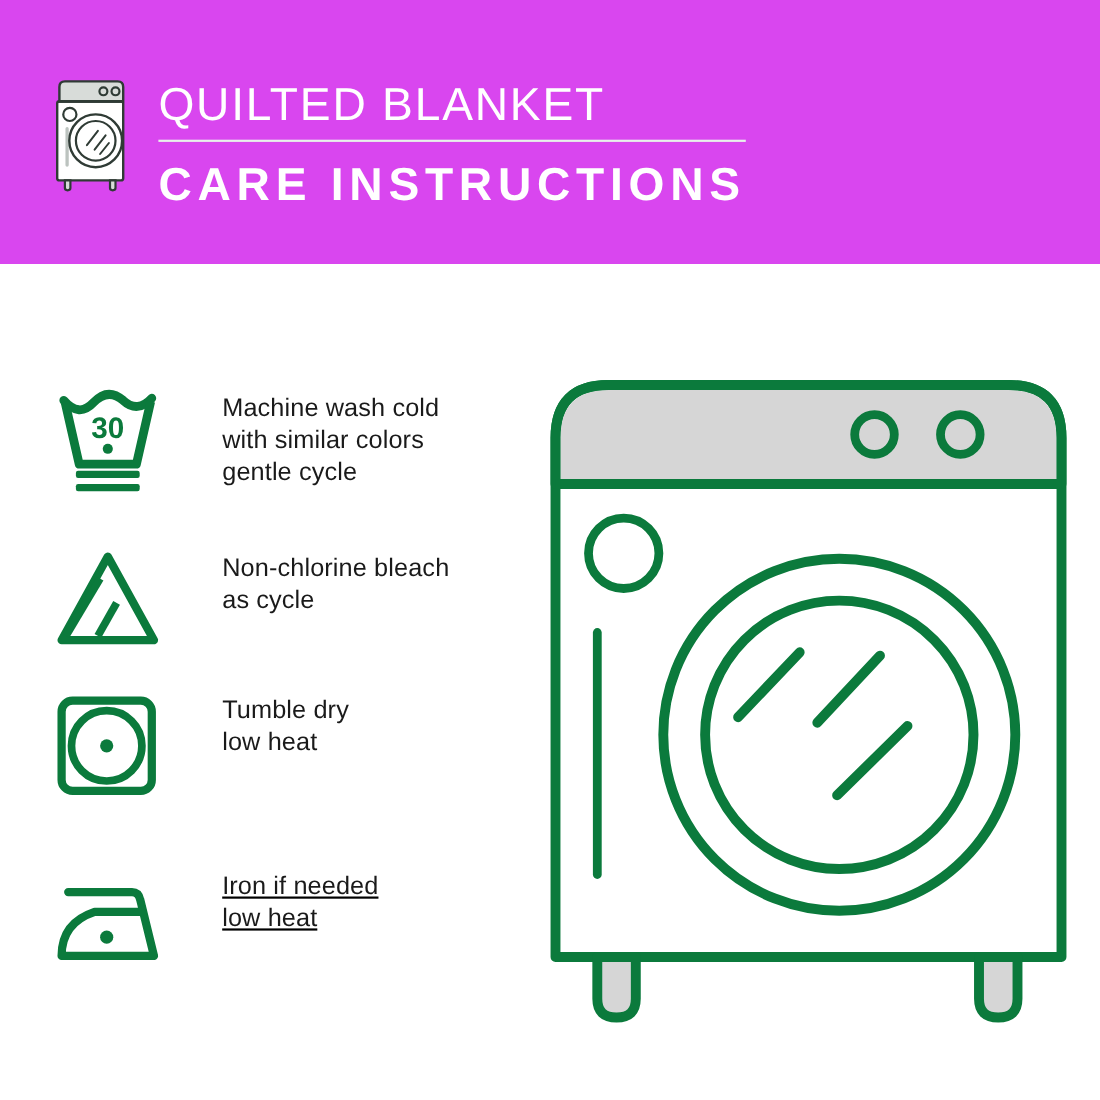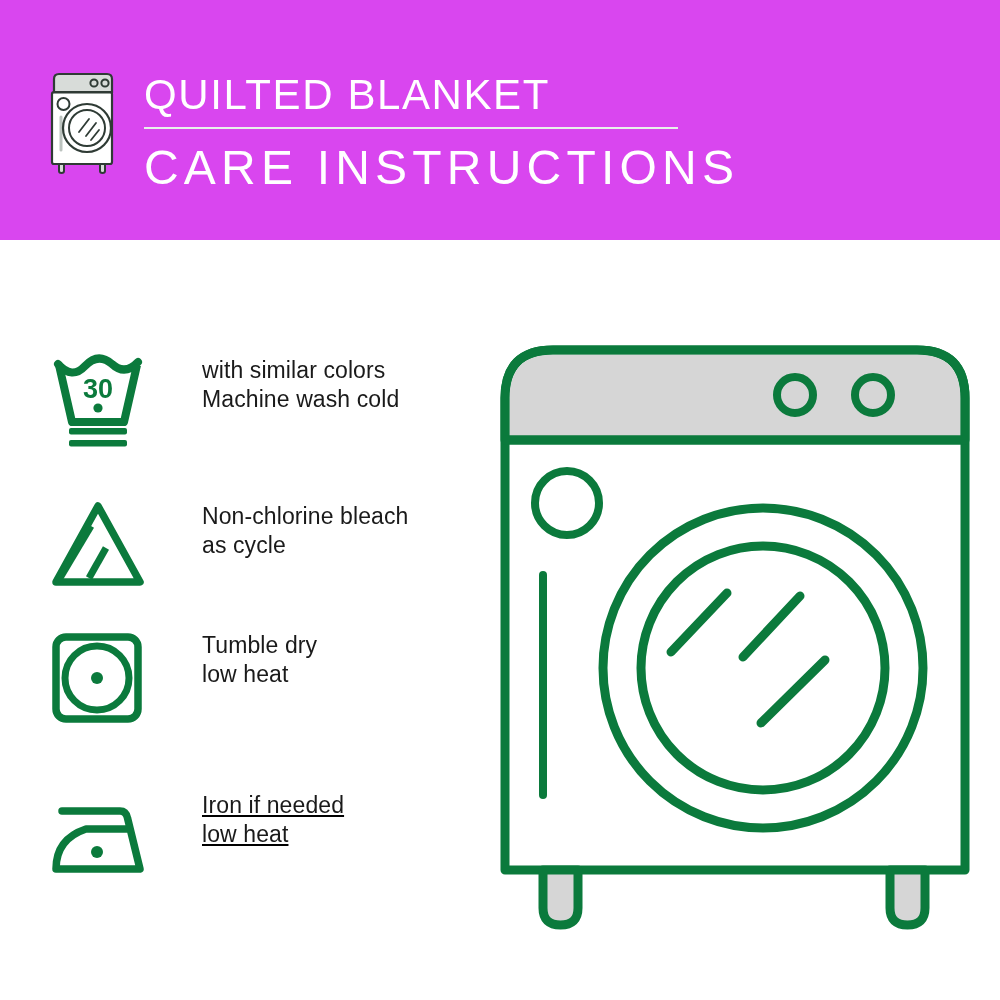--- a/index.html
+++ b/index.html
@@ -51,22 +51,22 @@
   #title-divider {
     width: 534px;
     height: 2px;
     background: #e8f1ea;
     margin-top: 9px;
     margin-bottom: 8px;
   }
   #title-line2 {
     color: #ffffff;
     font-family: "Liberation Sans", sans-serif;
-    font-size: 48px;
-    font-weight: 400;
+    font-size: 42px;
+    font-weight: 700;
     letter-spacing: 5.2px;
     line-height: 50px;
     white-space: nowrap;
     margin-top: 14px;
   }
 
   
   #care-list {
     position: absolute;
     left: 0;
@@ -162,22 +162,23 @@
 
         <rect x="21" y="78" width="58" height="6.5" rx="2" fill="#0b7a3c"></rect>
         <rect x="21" y="90" width="58" height="6.5" rx="2" fill="#0b7a3c"></rect>
 
         <text x="50" y="48" text-anchor="middle" font-family="Liberation Sans, sans-serif" font-size="27" font-weight="700" fill="#0b7a3c">30</text>
 
         <circle cx="50" cy="58" r="4.6" fill="#0b7a3c"></circle>
       </svg>
     </div>
     <div class="care-text">
+      <span class="ln">Machine wash cold</span>
       <span class="ln">with similar colors</span>
-      <span class="ln">Machine wash cold</span>
+      <span class="ln">gentle cycle</span>
     </div>
   </div>
 
   <div class="care-row" id="row-bleach">
     <div class="care-icon">
       <svg viewBox="0 0 112 104" width="112" height="104" aria-hidden="true">
         <path d="M50 10 L92 86 L8 86 Z" fill="none" stroke="#0b7a3c" stroke-width="7.5" stroke-linejoin="round"></path>
         <line x1="43" y1="30" x2="12" y2="82" stroke="#0b7a3c" stroke-width="7" stroke-linecap="butt"></line>
         <line x1="58" y1="52" x2="41" y2="82" stroke="#0b7a3c" stroke-width="7" stroke-linecap="butt"></line>
       </svg>

